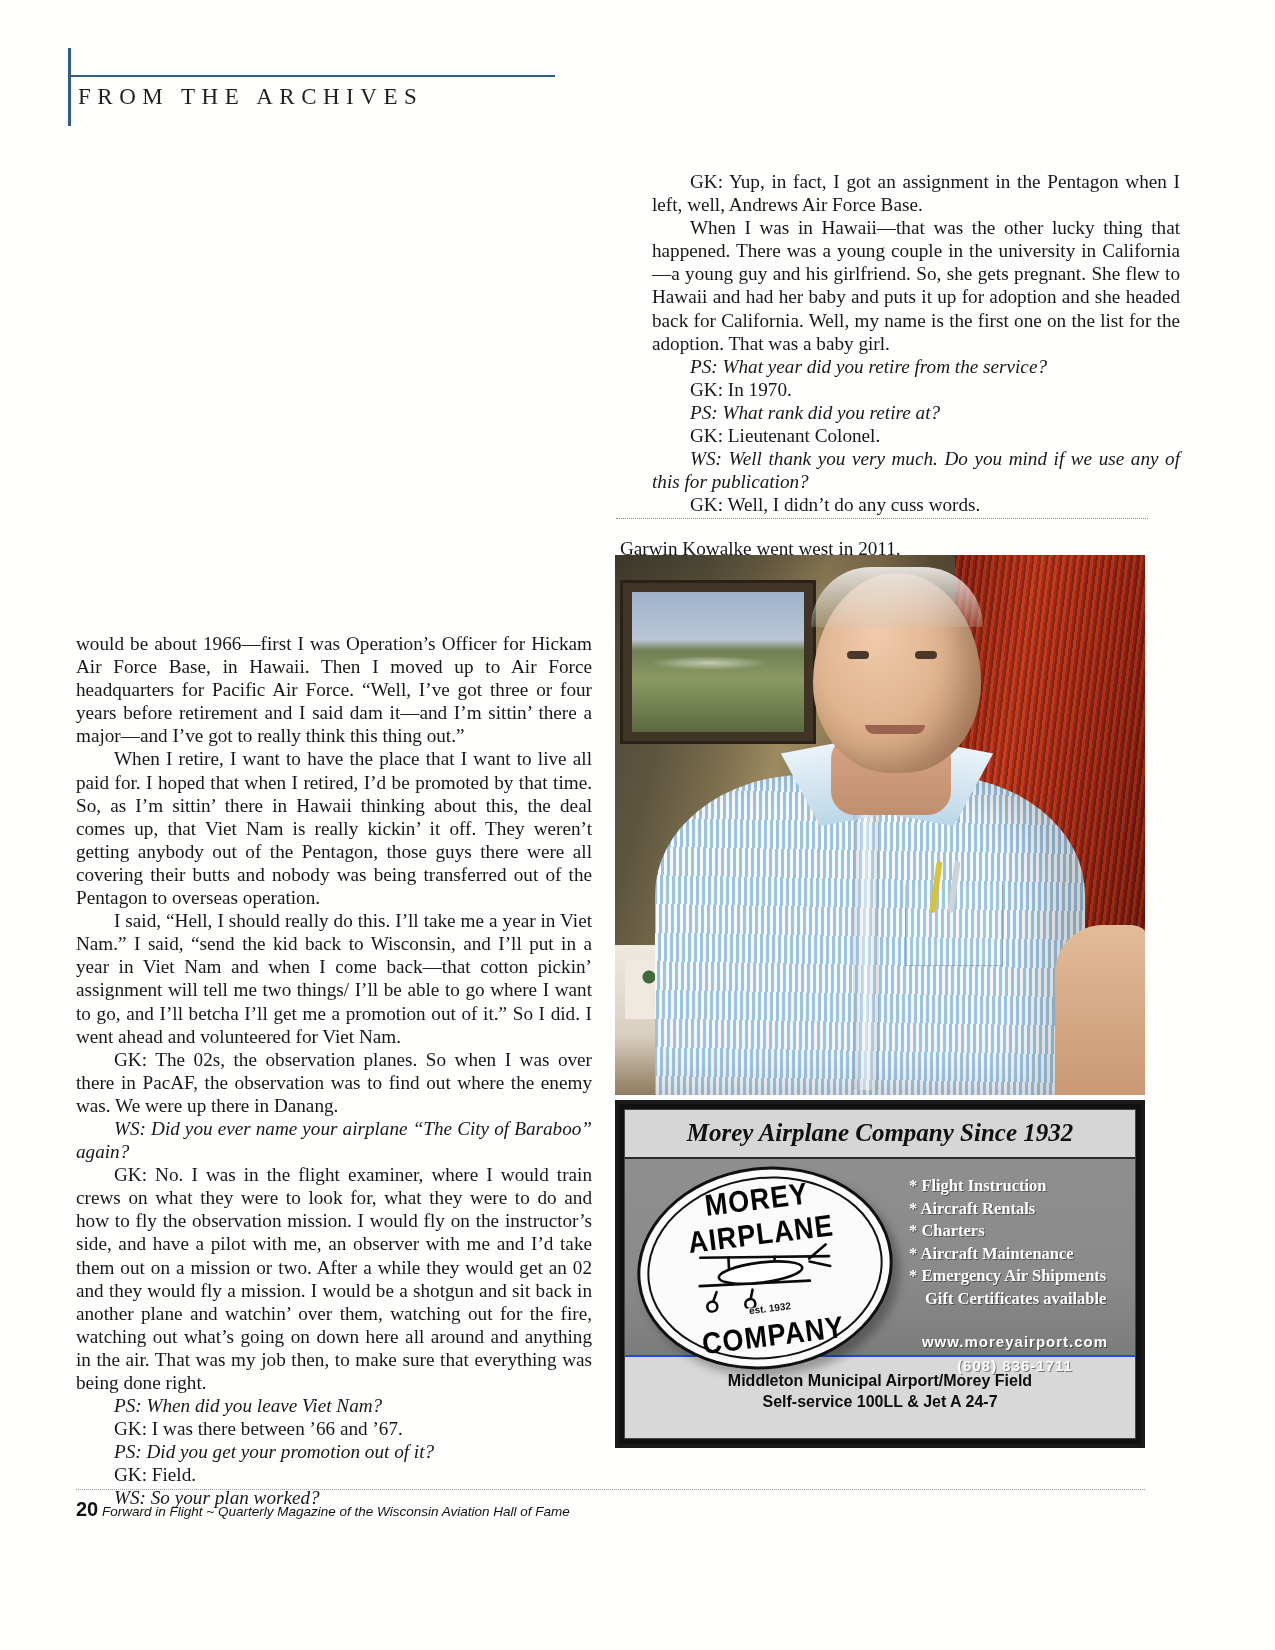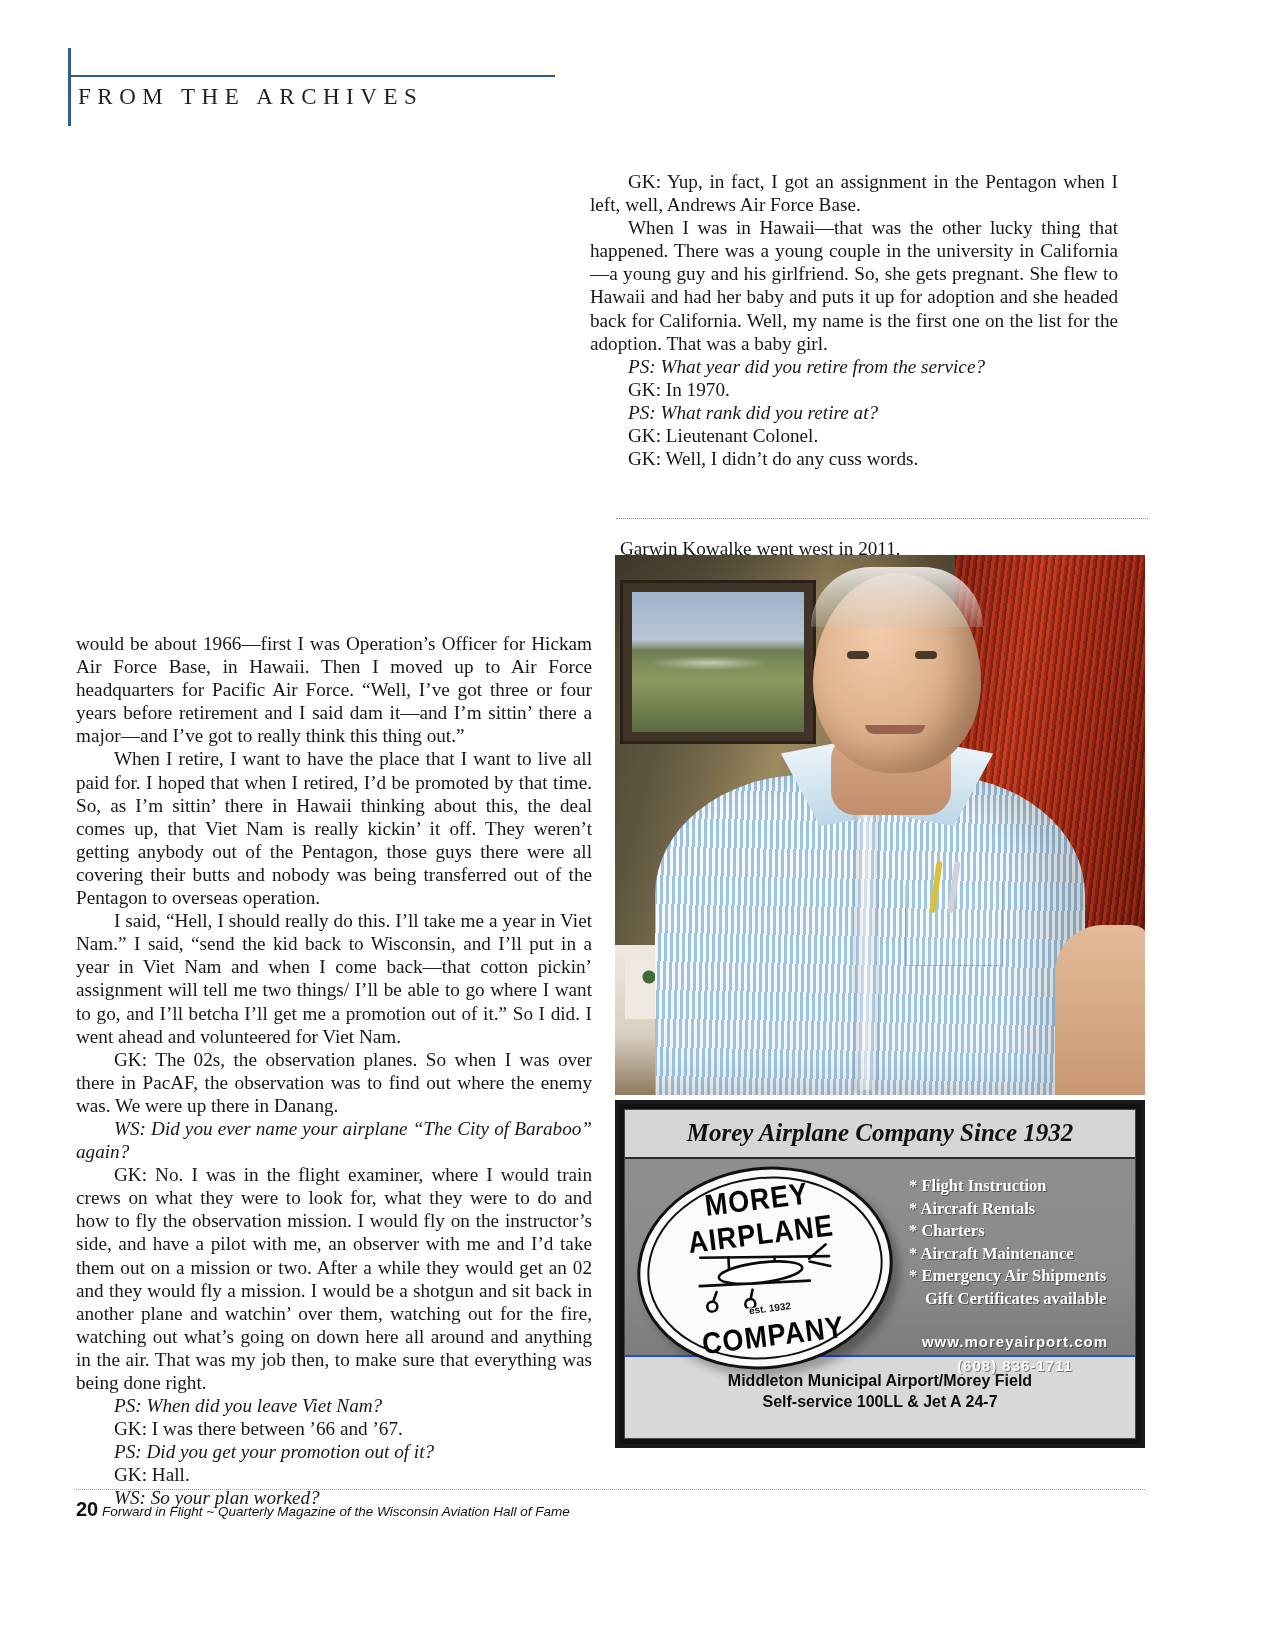--- a/index.html
+++ b/index.html
@@ -65,21 +65,21 @@
     color: #17171a;
     -webkit-hyphens: none;
     hyphens: none;
   }
   .col-left {
     left: 76px;
     top: 632px;
     width: 516px;
   }
   .col-right-top {
-    left: 590px;
+    left: 652px;
     top: 170px;
     width: 528px;
   }
   .col p {
     margin: 0;
   }
   .col p.ind {
     text-indent: 38px;
   }
   .col p.noind {
@@ -453,20 +453,21 @@
     <div class="header-title">FROM THE ARCHIVES</div>
   </div>
 
   <div class="col col-right-top">
     <p class="ind">GK: Yup, in fact, I got an assignment in the Pentagon when I left, well, Andrews Air Force Base.</p>
     <p class="ind">When I was in Hawaii—that was the other lucky thing that happened. There was a young couple in the university in California—a young guy and his girlfriend. So, she gets pregnant. She flew to Hawaii and had her baby and puts it up for adoption and she headed back for California. Well, my name is the first one on the list for the adoption. That was a baby girl.</p>
     <p class="ind it">PS: What year did you retire from the service?</p>
     <p class="ind">GK: In 1970.</p>
     <p class="ind it">PS: What rank did you retire at?</p>
     <p class="ind">GK: Lieutenant Colonel.</p>
+    <p class="ind it">WS: Well thank you very much. Do you mind if we use any of this for publication?</p>
     <p class="ind">GK: Well, I didn’t do any cuss words.</p>
   </div>
 
   <div class="obit-wrap">
     <div class="obit-rule"></div>
     <div class="obit-text">
       <span>Garwin Kowalke went west in 2011.</span>
     </div>
   </div>
 
@@ -550,21 +551,21 @@
   <div class="col col-left">
     <p class="noind">would be about 1966—first I was Operation’s Officer for Hickam Air Force Base, in Hawaii. Then I moved up to Air Force headquarters for Pacific Air Force. “Well, I’ve got three or four years before retirement and I said dam it—and I’m sittin’ there a major—and I’ve got to really think this thing out.”</p>
     <p class="ind">When I retire, I want to have the place that I want to live all paid for. I hoped that when I retired, I’d be promoted by that time. So, as I’m sittin’ there in Hawaii thinking about this, the deal comes up, that Viet Nam is really kickin’ it off. They weren’t getting anybody out of the Pentagon, those guys there were all covering their butts and nobody was being transferred out of the Pentagon to overseas operation.</p>
     <p class="ind">I said, “Hell, I should really do this. I’ll take me a year in Viet Nam.” I said, “send the kid back to Wisconsin, and I’ll put in a year in Viet Nam and when I come back—that cotton pickin’ assignment will tell me two things/ I’ll be able to go where I want to go, and I’ll betcha I’ll get me a promotion out of it.” So I did. I went ahead and volunteered for Viet Nam.</p>
     <p class="ind">GK: The 02s, the observation planes. So when I was over there in PacAF, the observation was to find out where the enemy was. We were up there in Danang.</p>
     <p class="ind it">WS: Did you ever name your airplane “The City of Baraboo” again?</p>
     <p class="ind">GK: No. I was in the flight examiner, where I would train crews on what they were to look for, what they were to do and how to fly the observation mission. I would fly on the instructor’s side, and have a pilot with me, an observer with me and I’d take them out on a mission or two. After a while they would get an 02 and they would fly a mission. I would be a shotgun and sit back in another plane and watchin’ over them, watching out for the fire, watching out what’s going on down here all around and anything in the air. That was my job then, to make sure that everything was being done right.</p>
     <p class="ind it">PS: When did you leave Viet Nam?</p>
     <p class="ind">GK: I was there between ’66 and ’67.</p>
     <p class="ind it">PS: Did you get your promotion out of it?</p>
-    <p class="ind">GK: Hall.</p>
+    <p class="ind">GK: Field.</p>
     <p class="ind it">WS: So your plan worked?</p>
   </div>
 
   <div class="foot-rule"></div>
   <div class="foot-text">
     <span class="foot-num">20</span>
     <span class="foot-name">Forward in Flight ~ Quarterly Magazine of the Wisconsin Aviation Hall of Fame</span>
   </div>
 
 </div>

